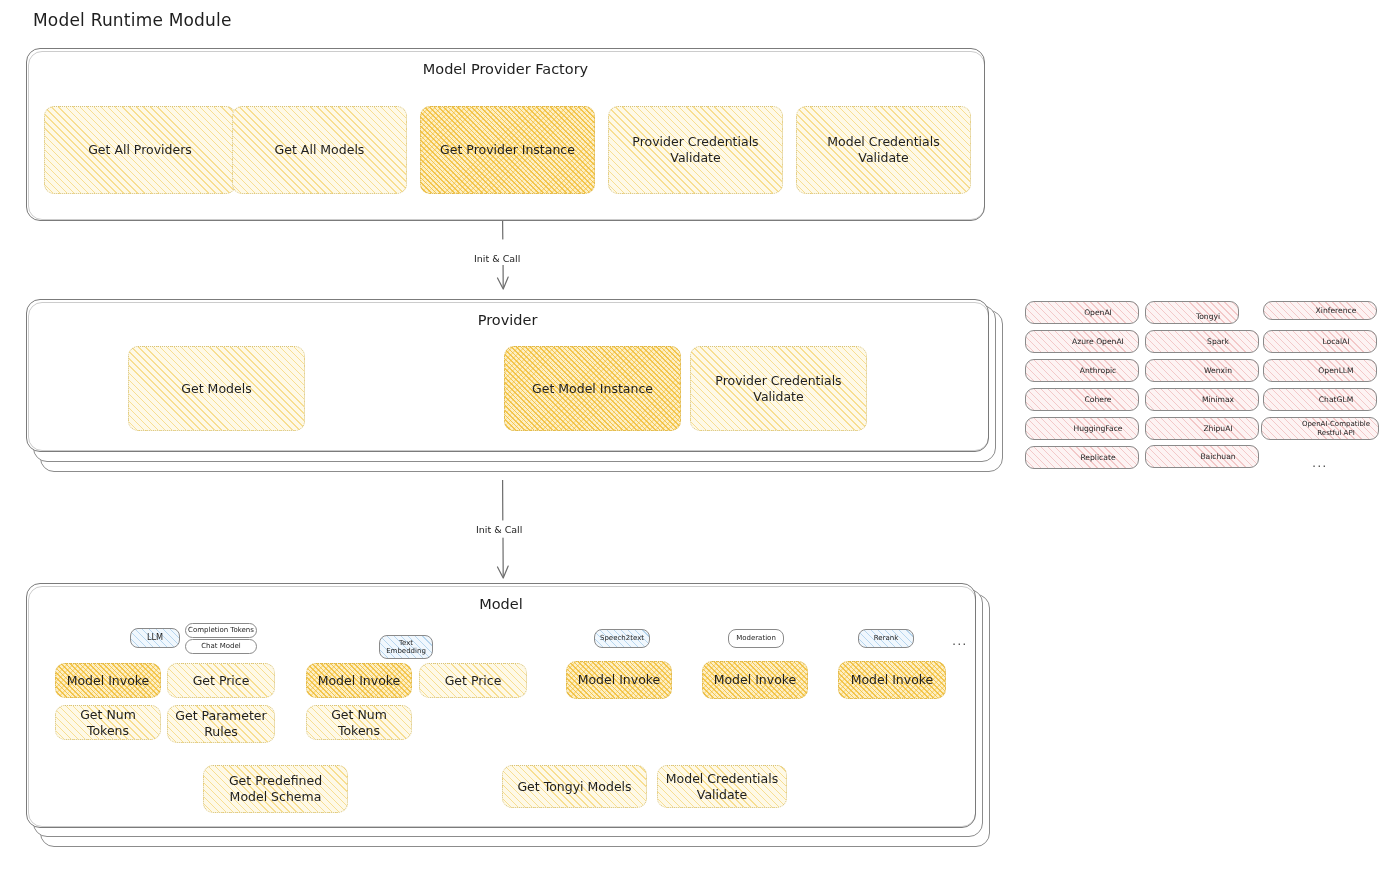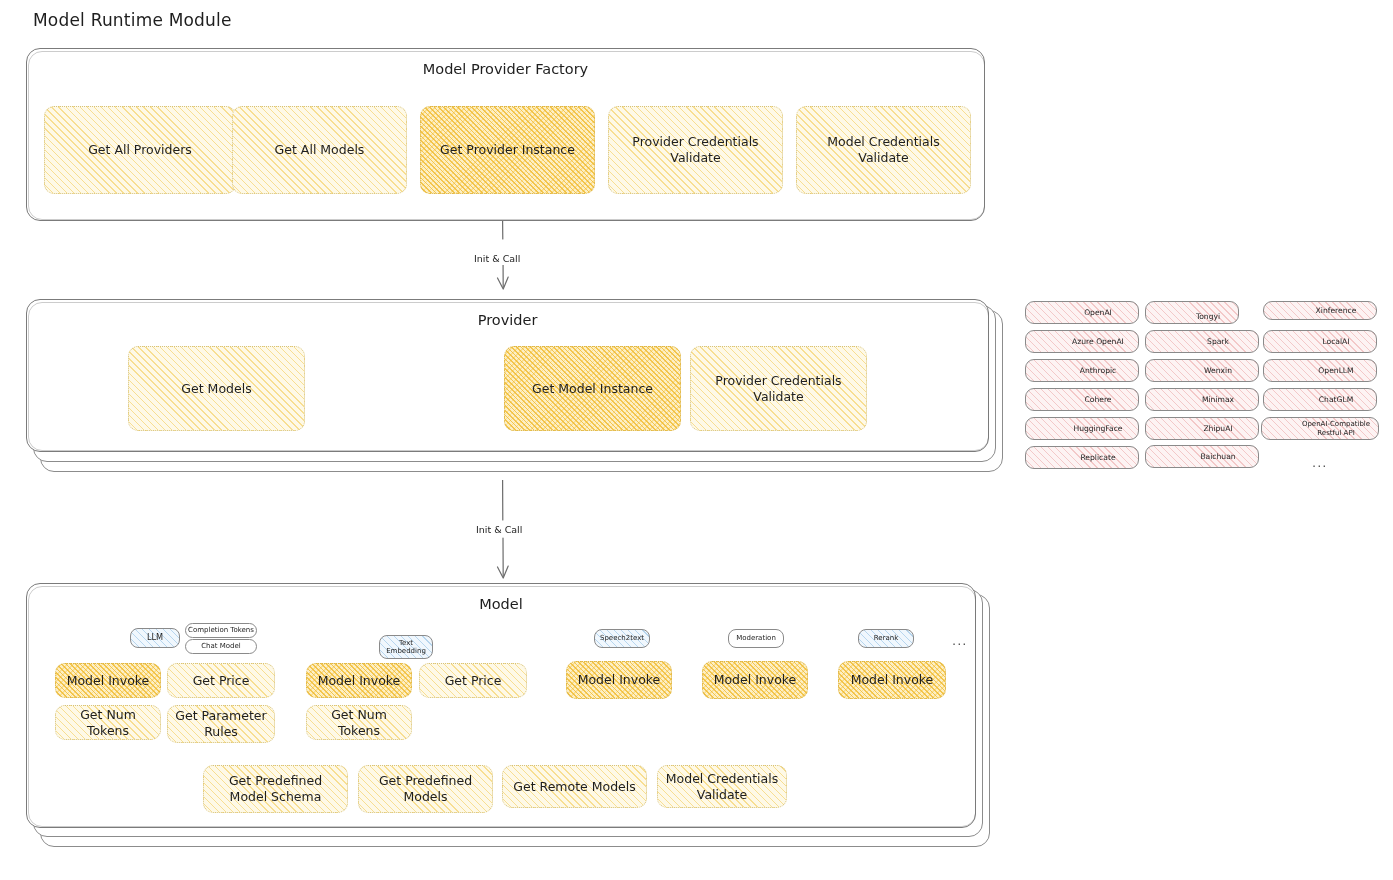--- a/index.html
+++ b/index.html
@@ -347,23 +347,20 @@
   </div>
   <div class="abs node fill-amber-strong t-md" style="left:838px; top:661px; width:108px; height:38px;">
     <span>Model Invoke</span>
   </div>
 
   <div class="ellipsis-dots" style="left:952px; top:634px;">...</div>
 
   <div class="abs node fill-amber t-md" style="left:203px; top:765px; width:145px; height:48px;">
     <span>Get Predefined Model Schema</span>
   </div>
-  <div class="abs node fill-amber t-md" style="left:358px; top:765px; width:135px; height:48px;">
-    <span>Get Predefined Models</span>
-  </div>
   <div class="abs node fill-amber t-md" style="left:502px; top:765px; width:145px; height:43px;">
-    <span>Get Remote Models</span>
+    <span>Get Tongyi Models</span>
   </div>
   <div class="abs node fill-amber t-md" style="left:657px; top:765px; width:130px; height:43px;">
     <span>Model Credentials Validate</span>
   </div>
 
 </div>
 
 </body></html>

